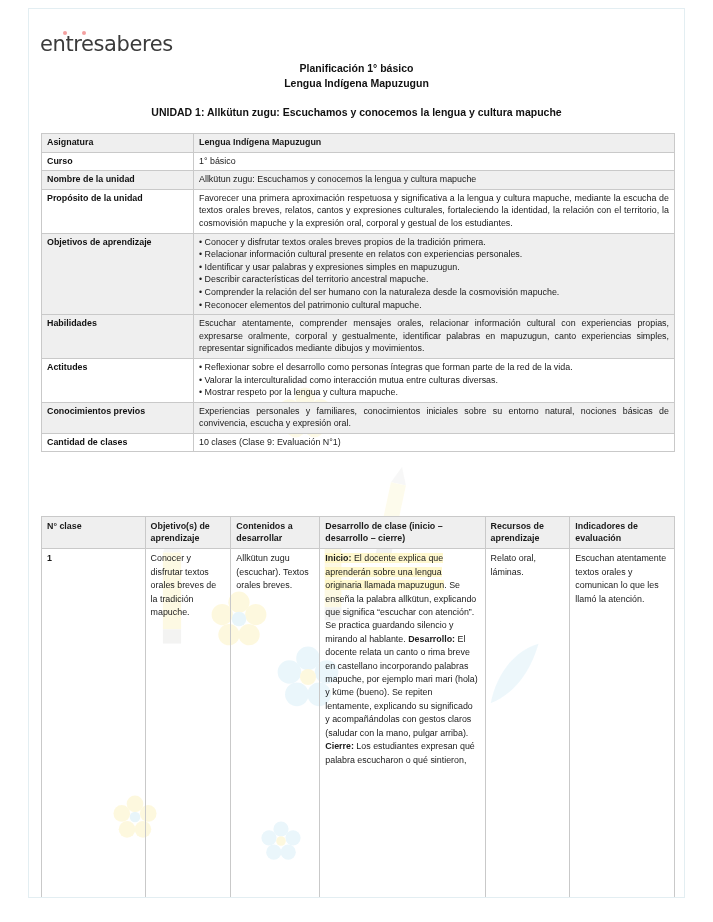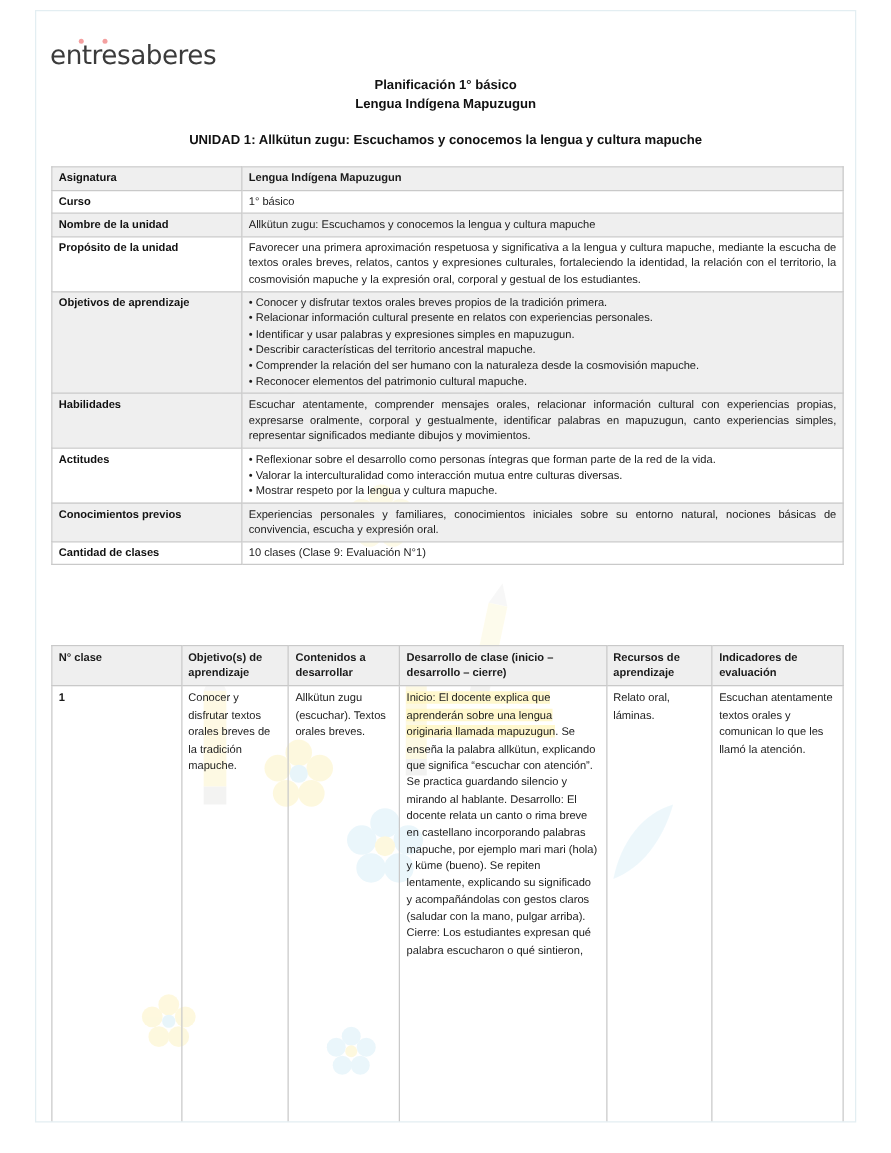--- a/index.html
+++ b/index.html
@@ -162,21 +162,21 @@
     line-height: 13.4px;
     padding: 3px 5px 4px 5px;
   }
   .c1 { width: 99px; }
   .c2 { width: 82px; }
   .c3 { width: 85px; }
   .c4 { width: 158px; }
   .c5 { width: 81px; }
   .c6 { width: 100px; }
   .cell-num { font-weight: bold; }
-  .seg-label { font-weight: normal; }
+  .seg-label { font-weight: bold; }
 
   .hl-yellow {
     background: rgba(255, 246, 190, 0.75);
     box-decoration-break: clone;
     -webkit-box-decoration-break: clone;
   }
 </style>
 </head>
 <body>
 

